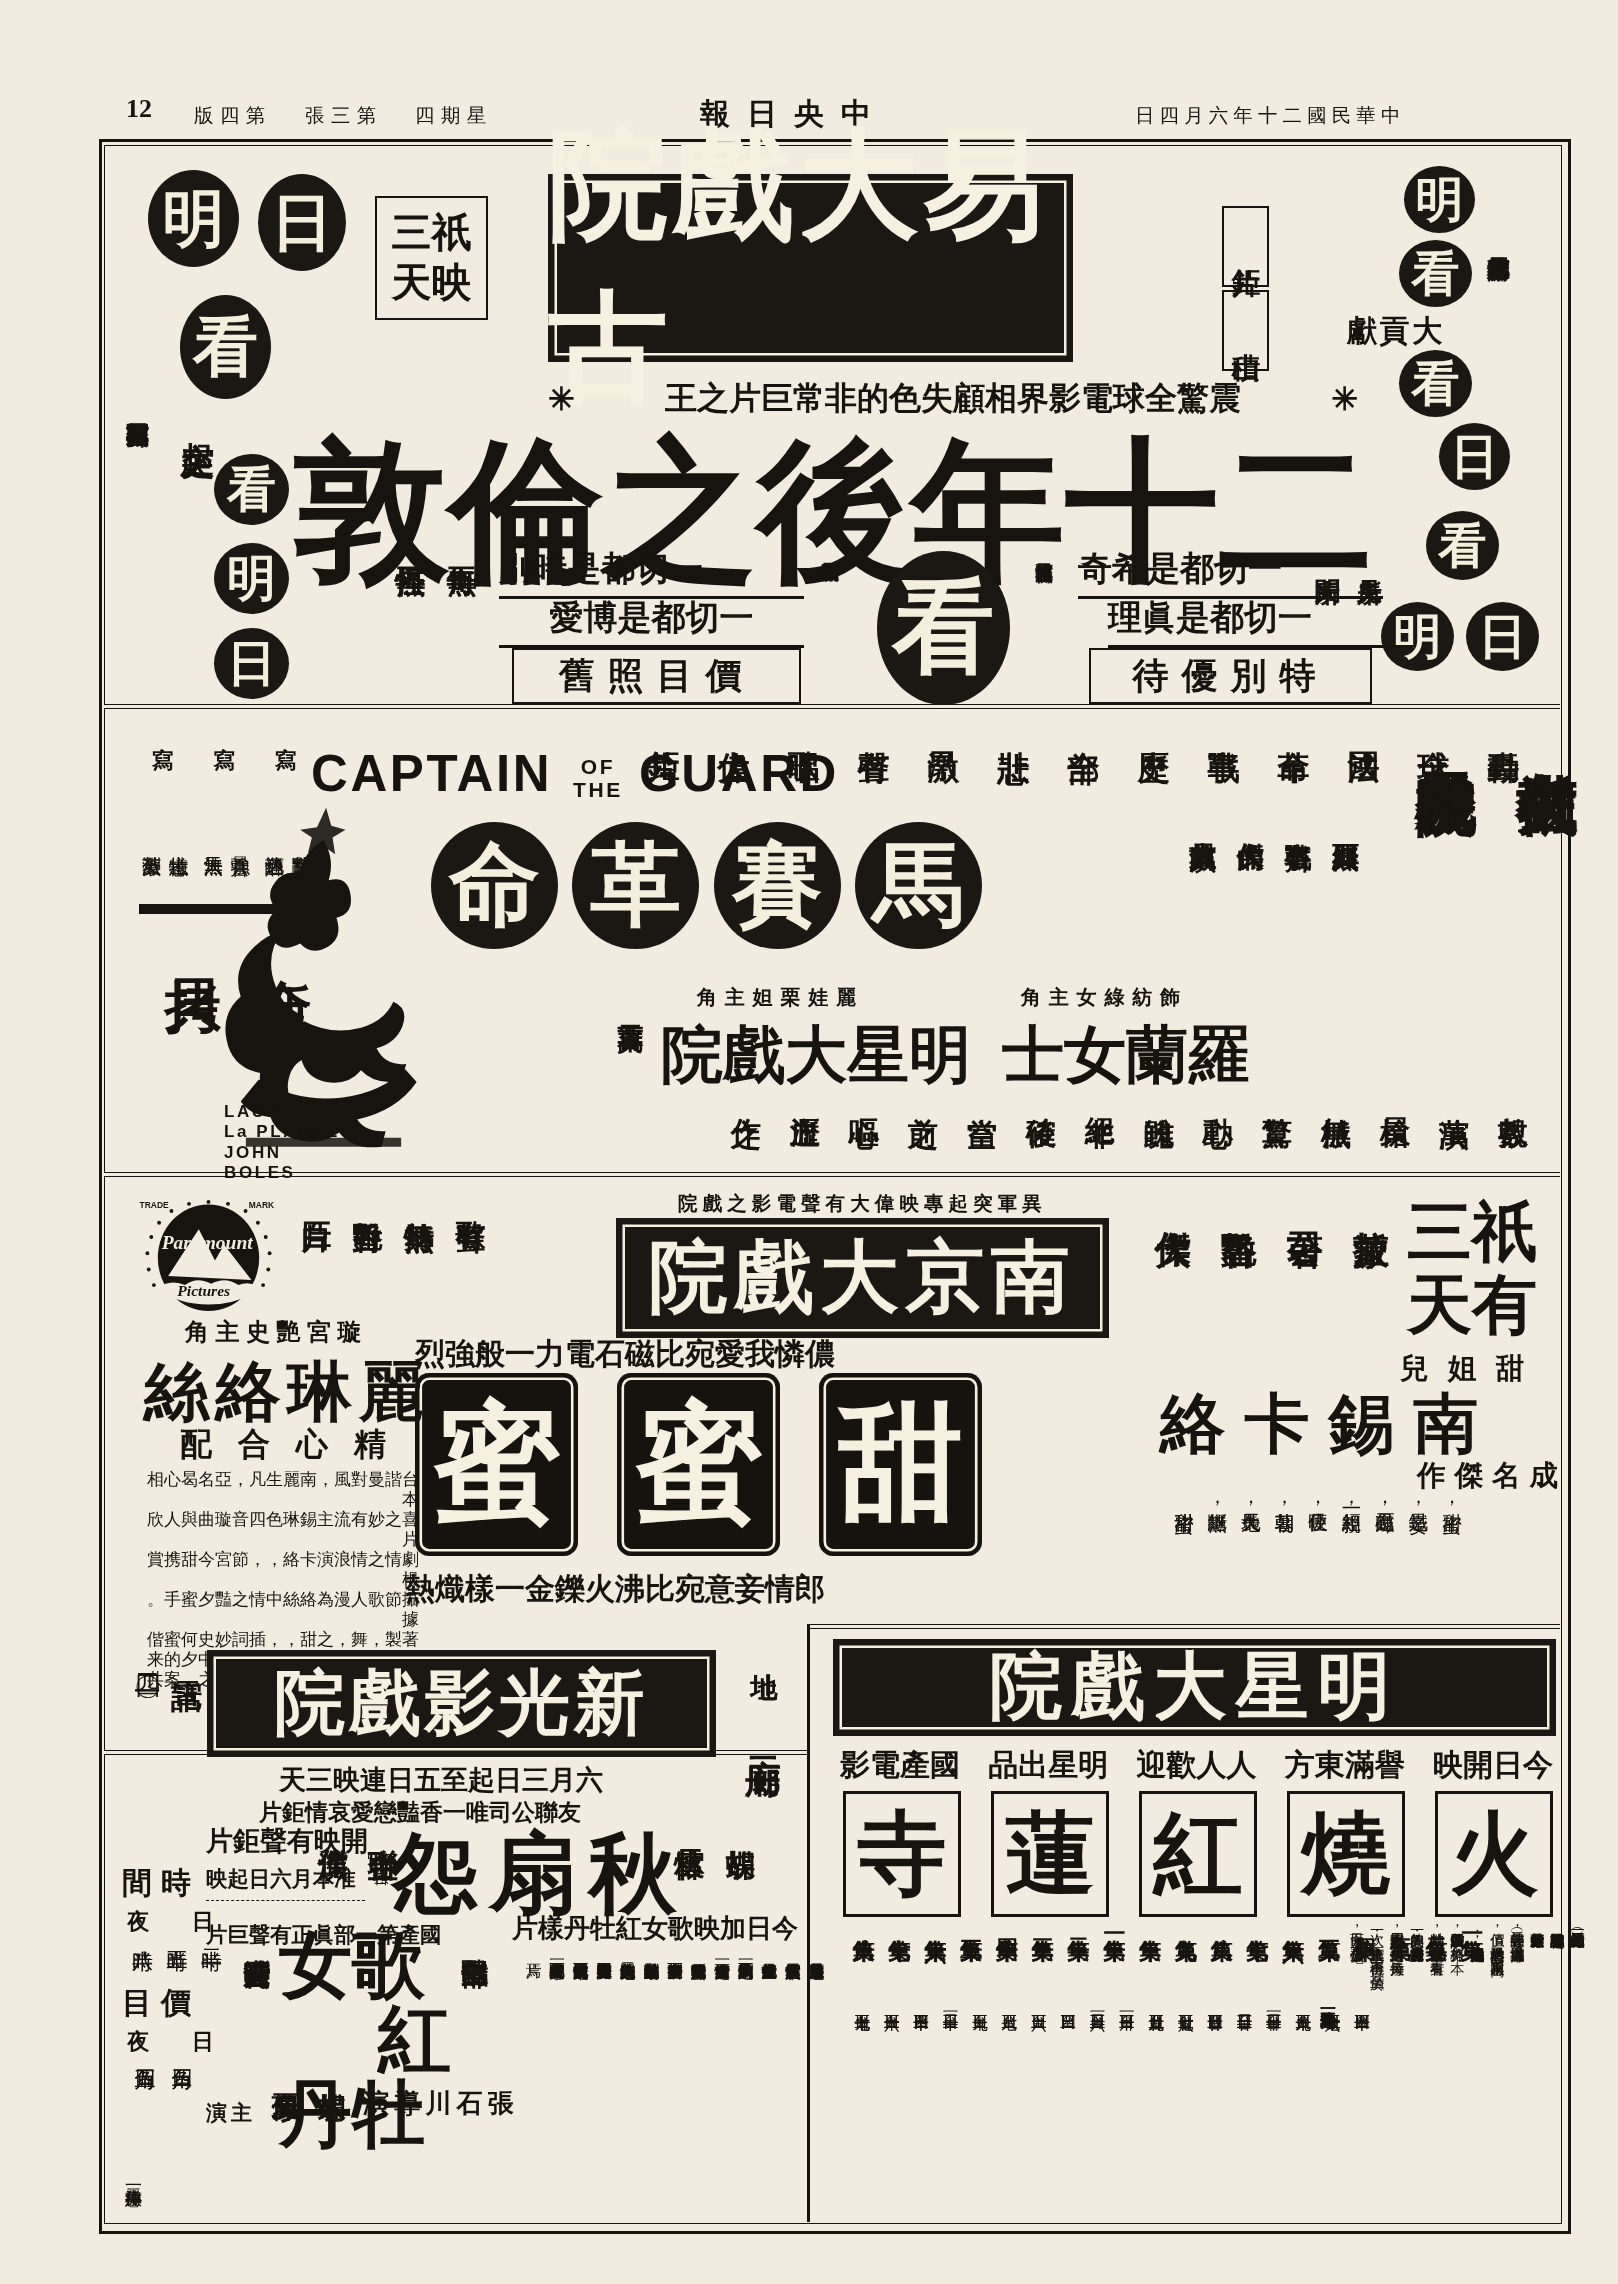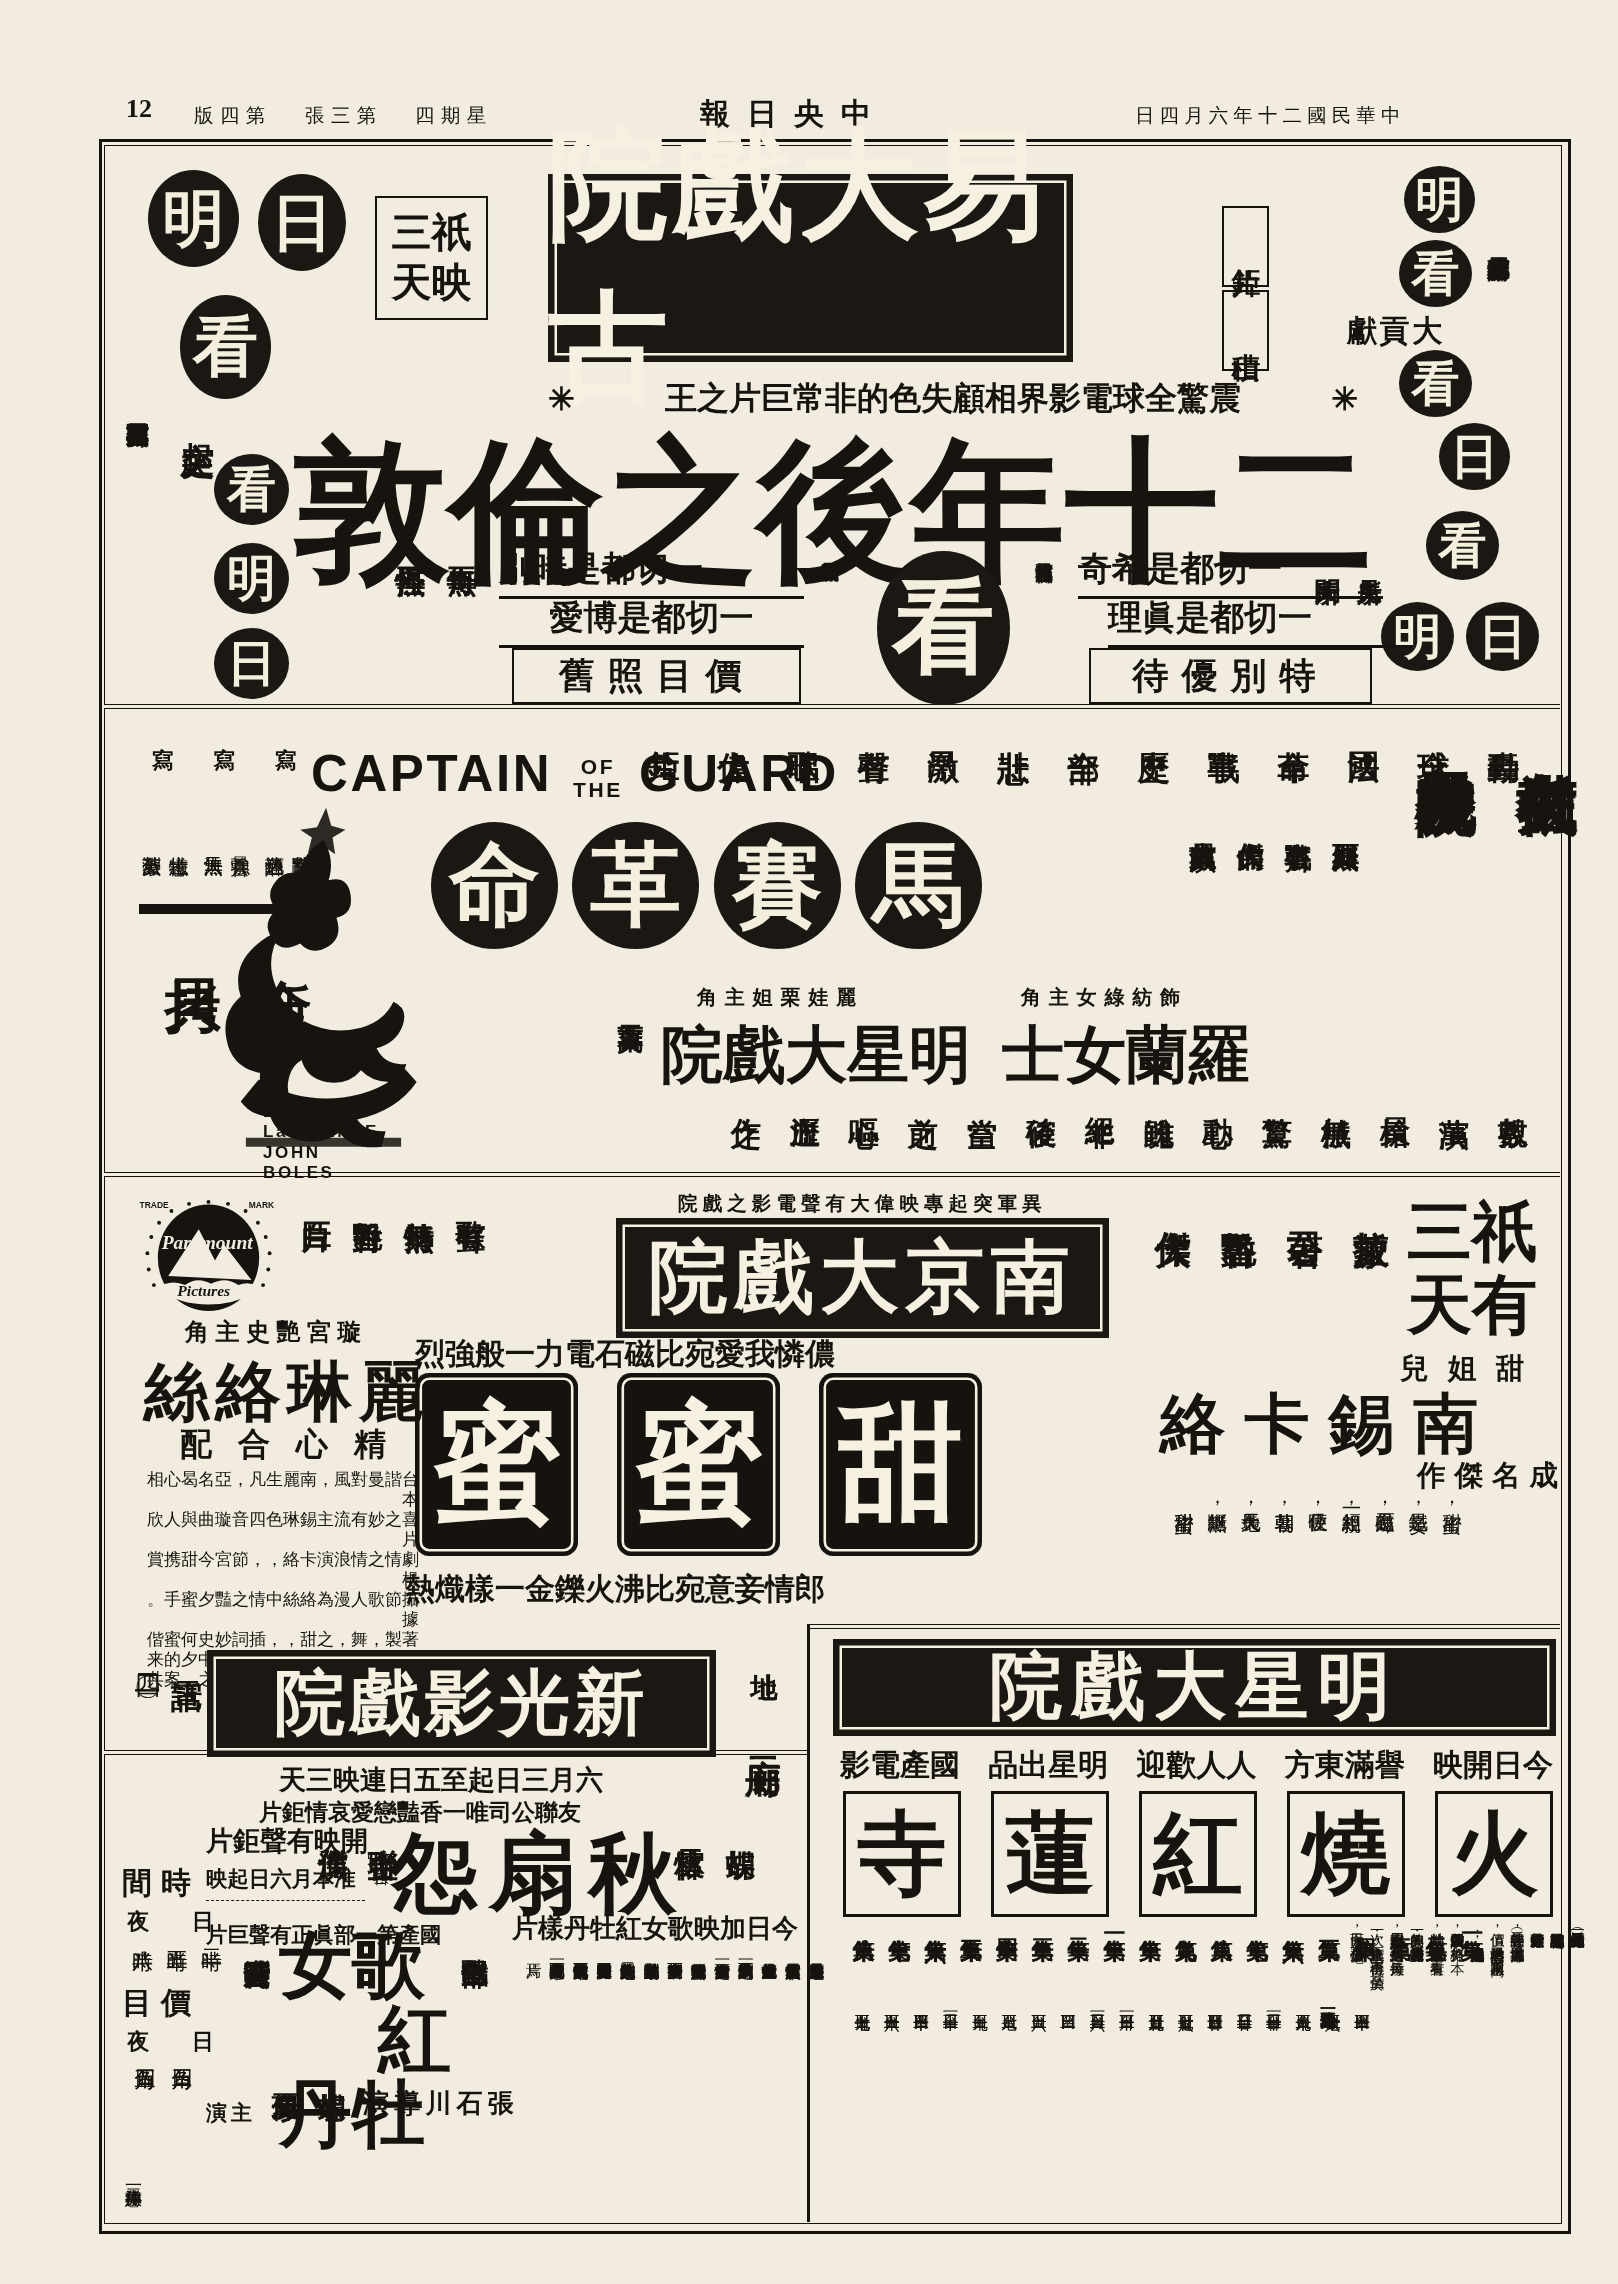--- a/index.html
+++ b/index.html
@@ -161,21 +161,21 @@
   <svg class="abs" style="left:220px;top:801px;" width="207" height="366" viewBox="0 0 320 565">
     <g fill="#17140f">
       <path d="M150 40 l14 -30 8 28 22 6 -20 12 4 26 -20 -14 -22 12 6 -24 -18 -12z" opacity="0.9"></path>
       <path d="M160 60 q18 30 8 62 q30 -8 34 24 q4 28 -22 34 q10 30 -12 44 q-26 16 -44 -4 q-30 16 -44 -8 q-16 -26 8 -44 q-20 -22 -2 -44 q14 -18 36 -12 q6 -32 38 -52z"></path>
       <path d="M96 200 q-28 40 -10 86 q12 34 44 46 q-8 36 12 62 q-30 6 -36 36 q-6 28 16 44 l-26 10 q-38 -20 -34 -64 q-44 -8 -52 -52 q-8 -40 22 -66 q-14 -44 20 -76 q20 -20 44 -26z"></path>
       <path d="M130 340 q42 22 88 10 q36 -10 50 -40 q24 10 14 38 q-10 26 -40 34 q14 28 46 24 l-8 26 q-40 8 -62 -16 q-20 24 -54 18 q-30 -6 -38 -34 q-22 2 -34 -16 q18 -26 38 -44z"></path>
       <path d="M60 430 q60 36 130 28 q60 -8 96 -44 l18 20 q-30 44 -92 58 q14 20 44 18 l-6 24 q-44 6 -66 -22 q-26 20 -62 12 q-34 -8 -44 -36 q-30 -2 -46 -24z"></path>
       <path d="M40 520 h240 v14 h-240z" opacity="0.85"></path>
     </g>
   </svg>
-  <div class="abs cap" style="left:224px;top:1102px;font-size:17px;line-height:1.2;margin-left:39px;">
+  <div class="abs cap" style="left:224px;top:1102px;font-size:17px;line-height:1.2;">
     <div>LAURA</div>
     <div>La PLANTE</div>
     <div>JOHN</div>
     <div>BOLES</div>
   </div>
 
   <div class="abs" style="left:431px;top:822px;width:551px;display:flex;justify-content:space-between;">
 
   <div class="circ" style="width:127px;height:127px;font-size:91px;">命</div>
       <div class="circ" style="width:127px;height:127px;font-size:91px;">革</div>

